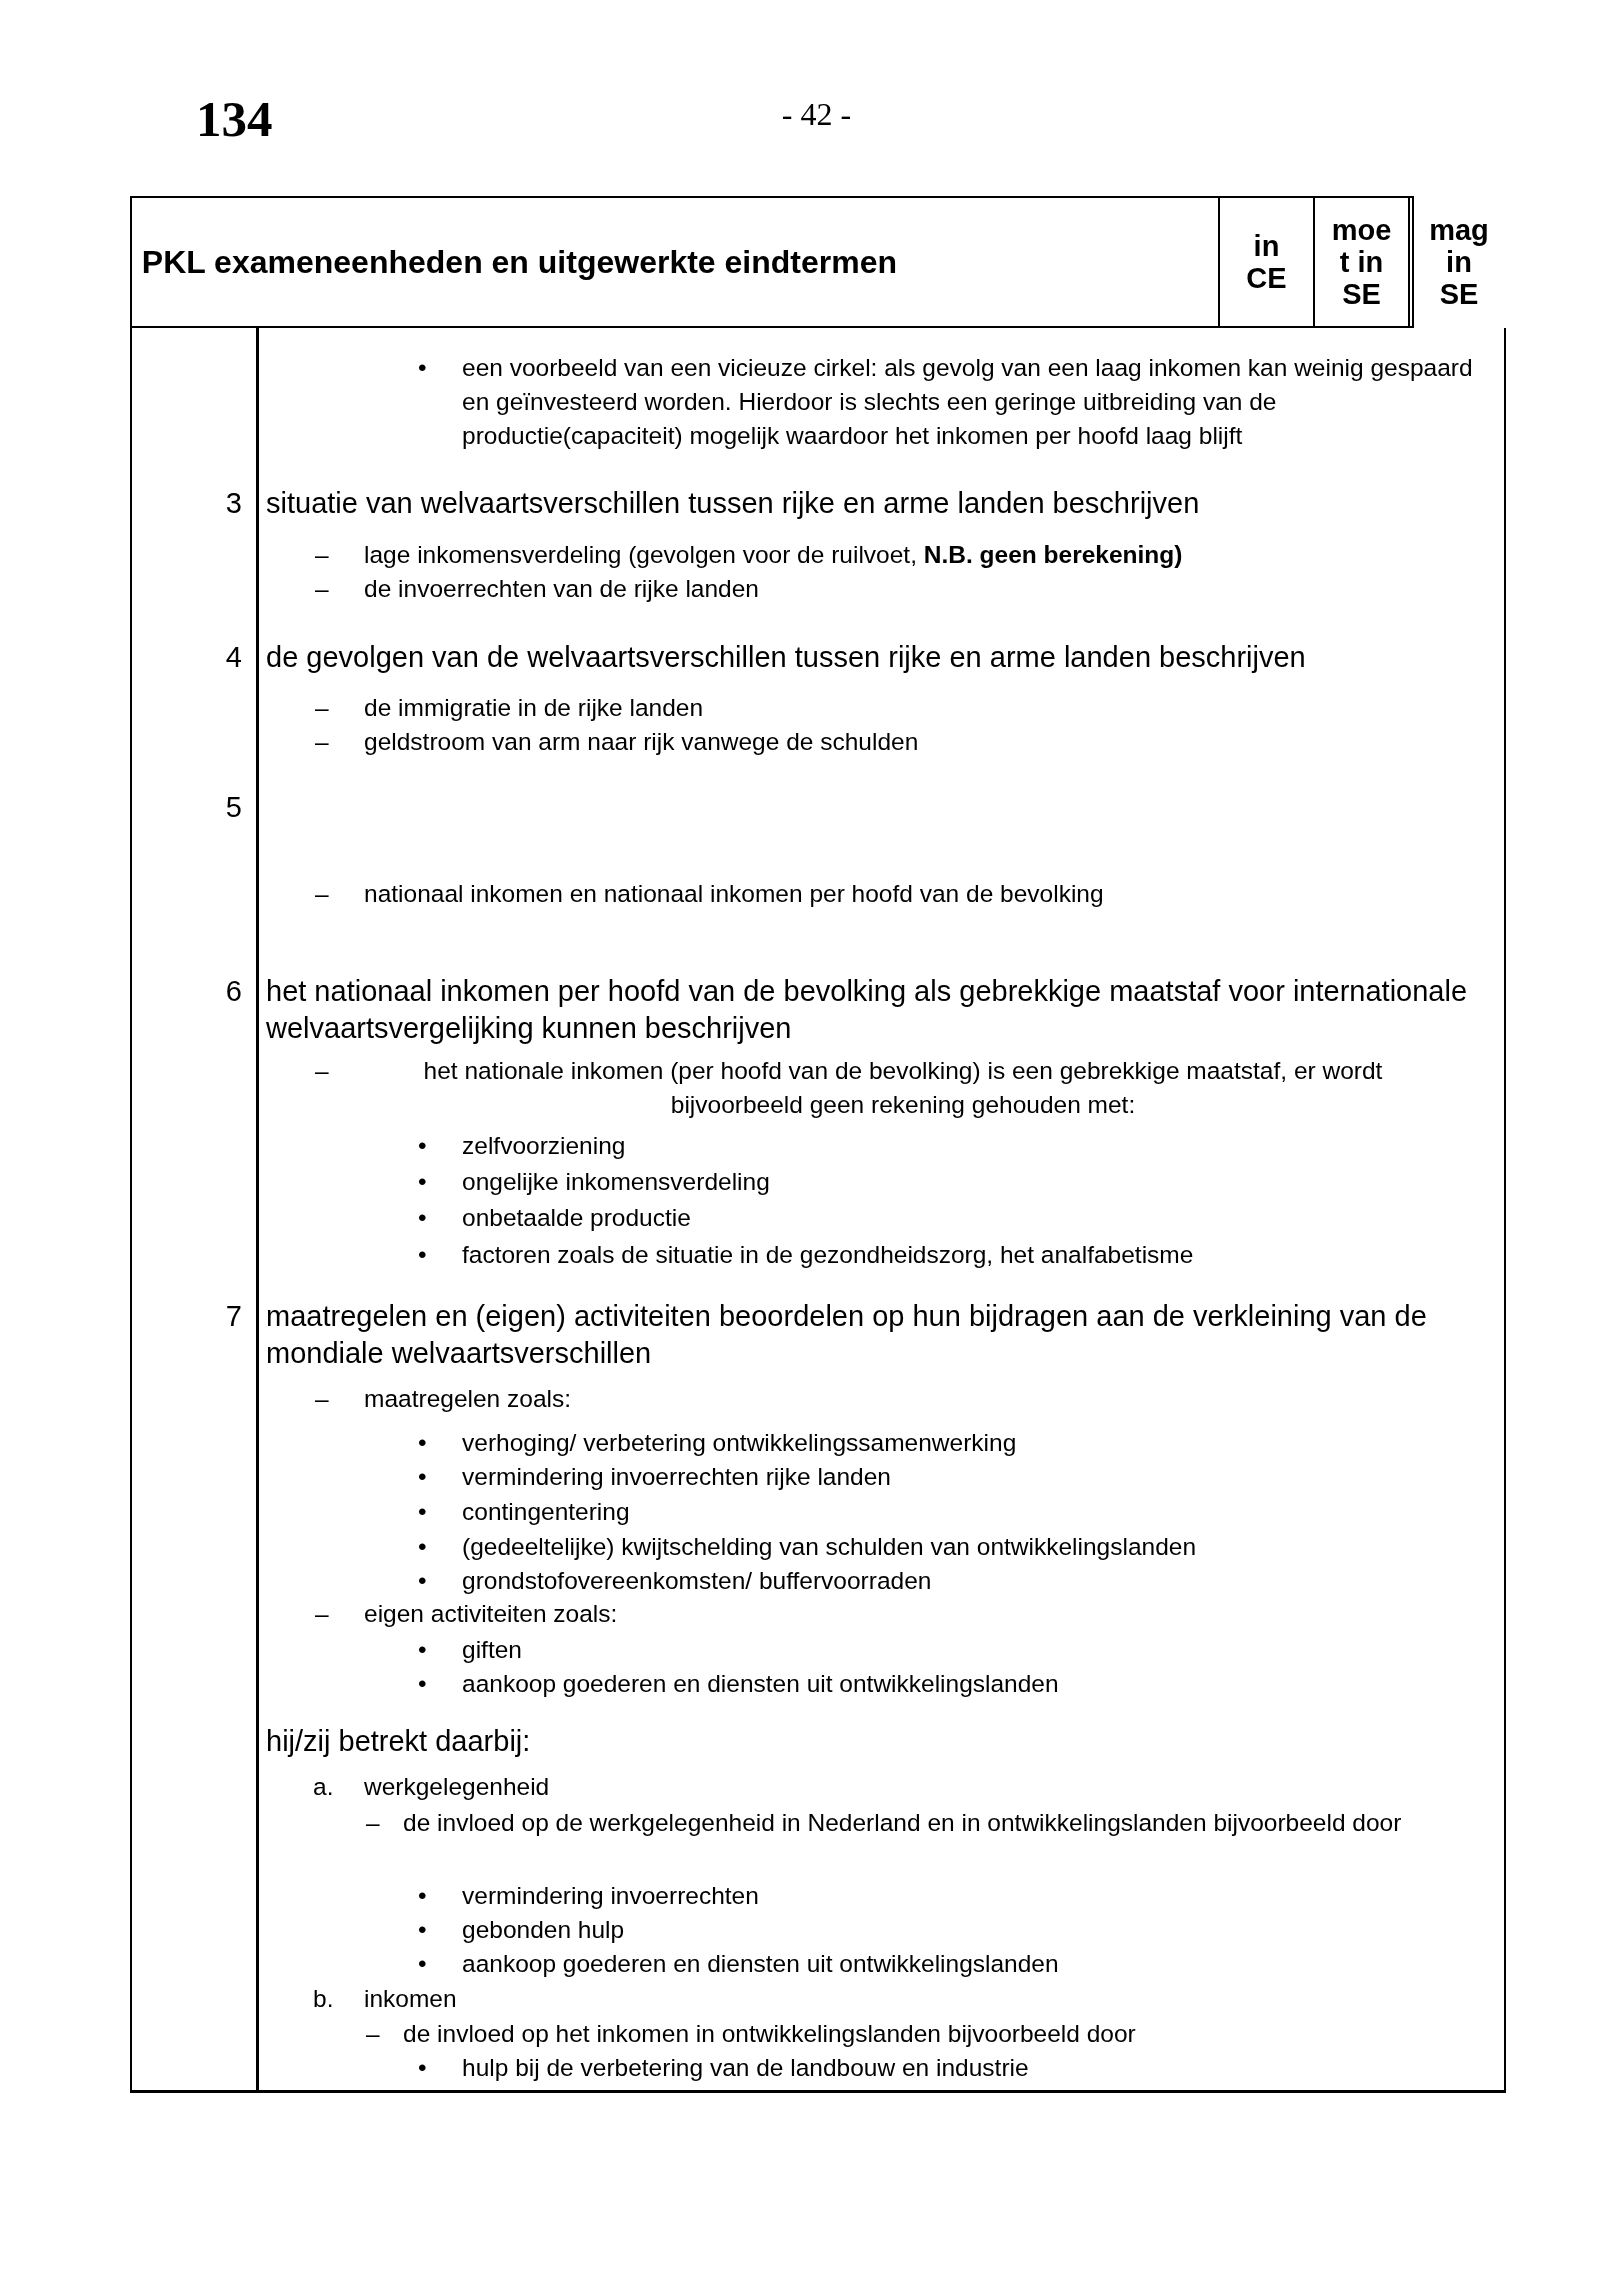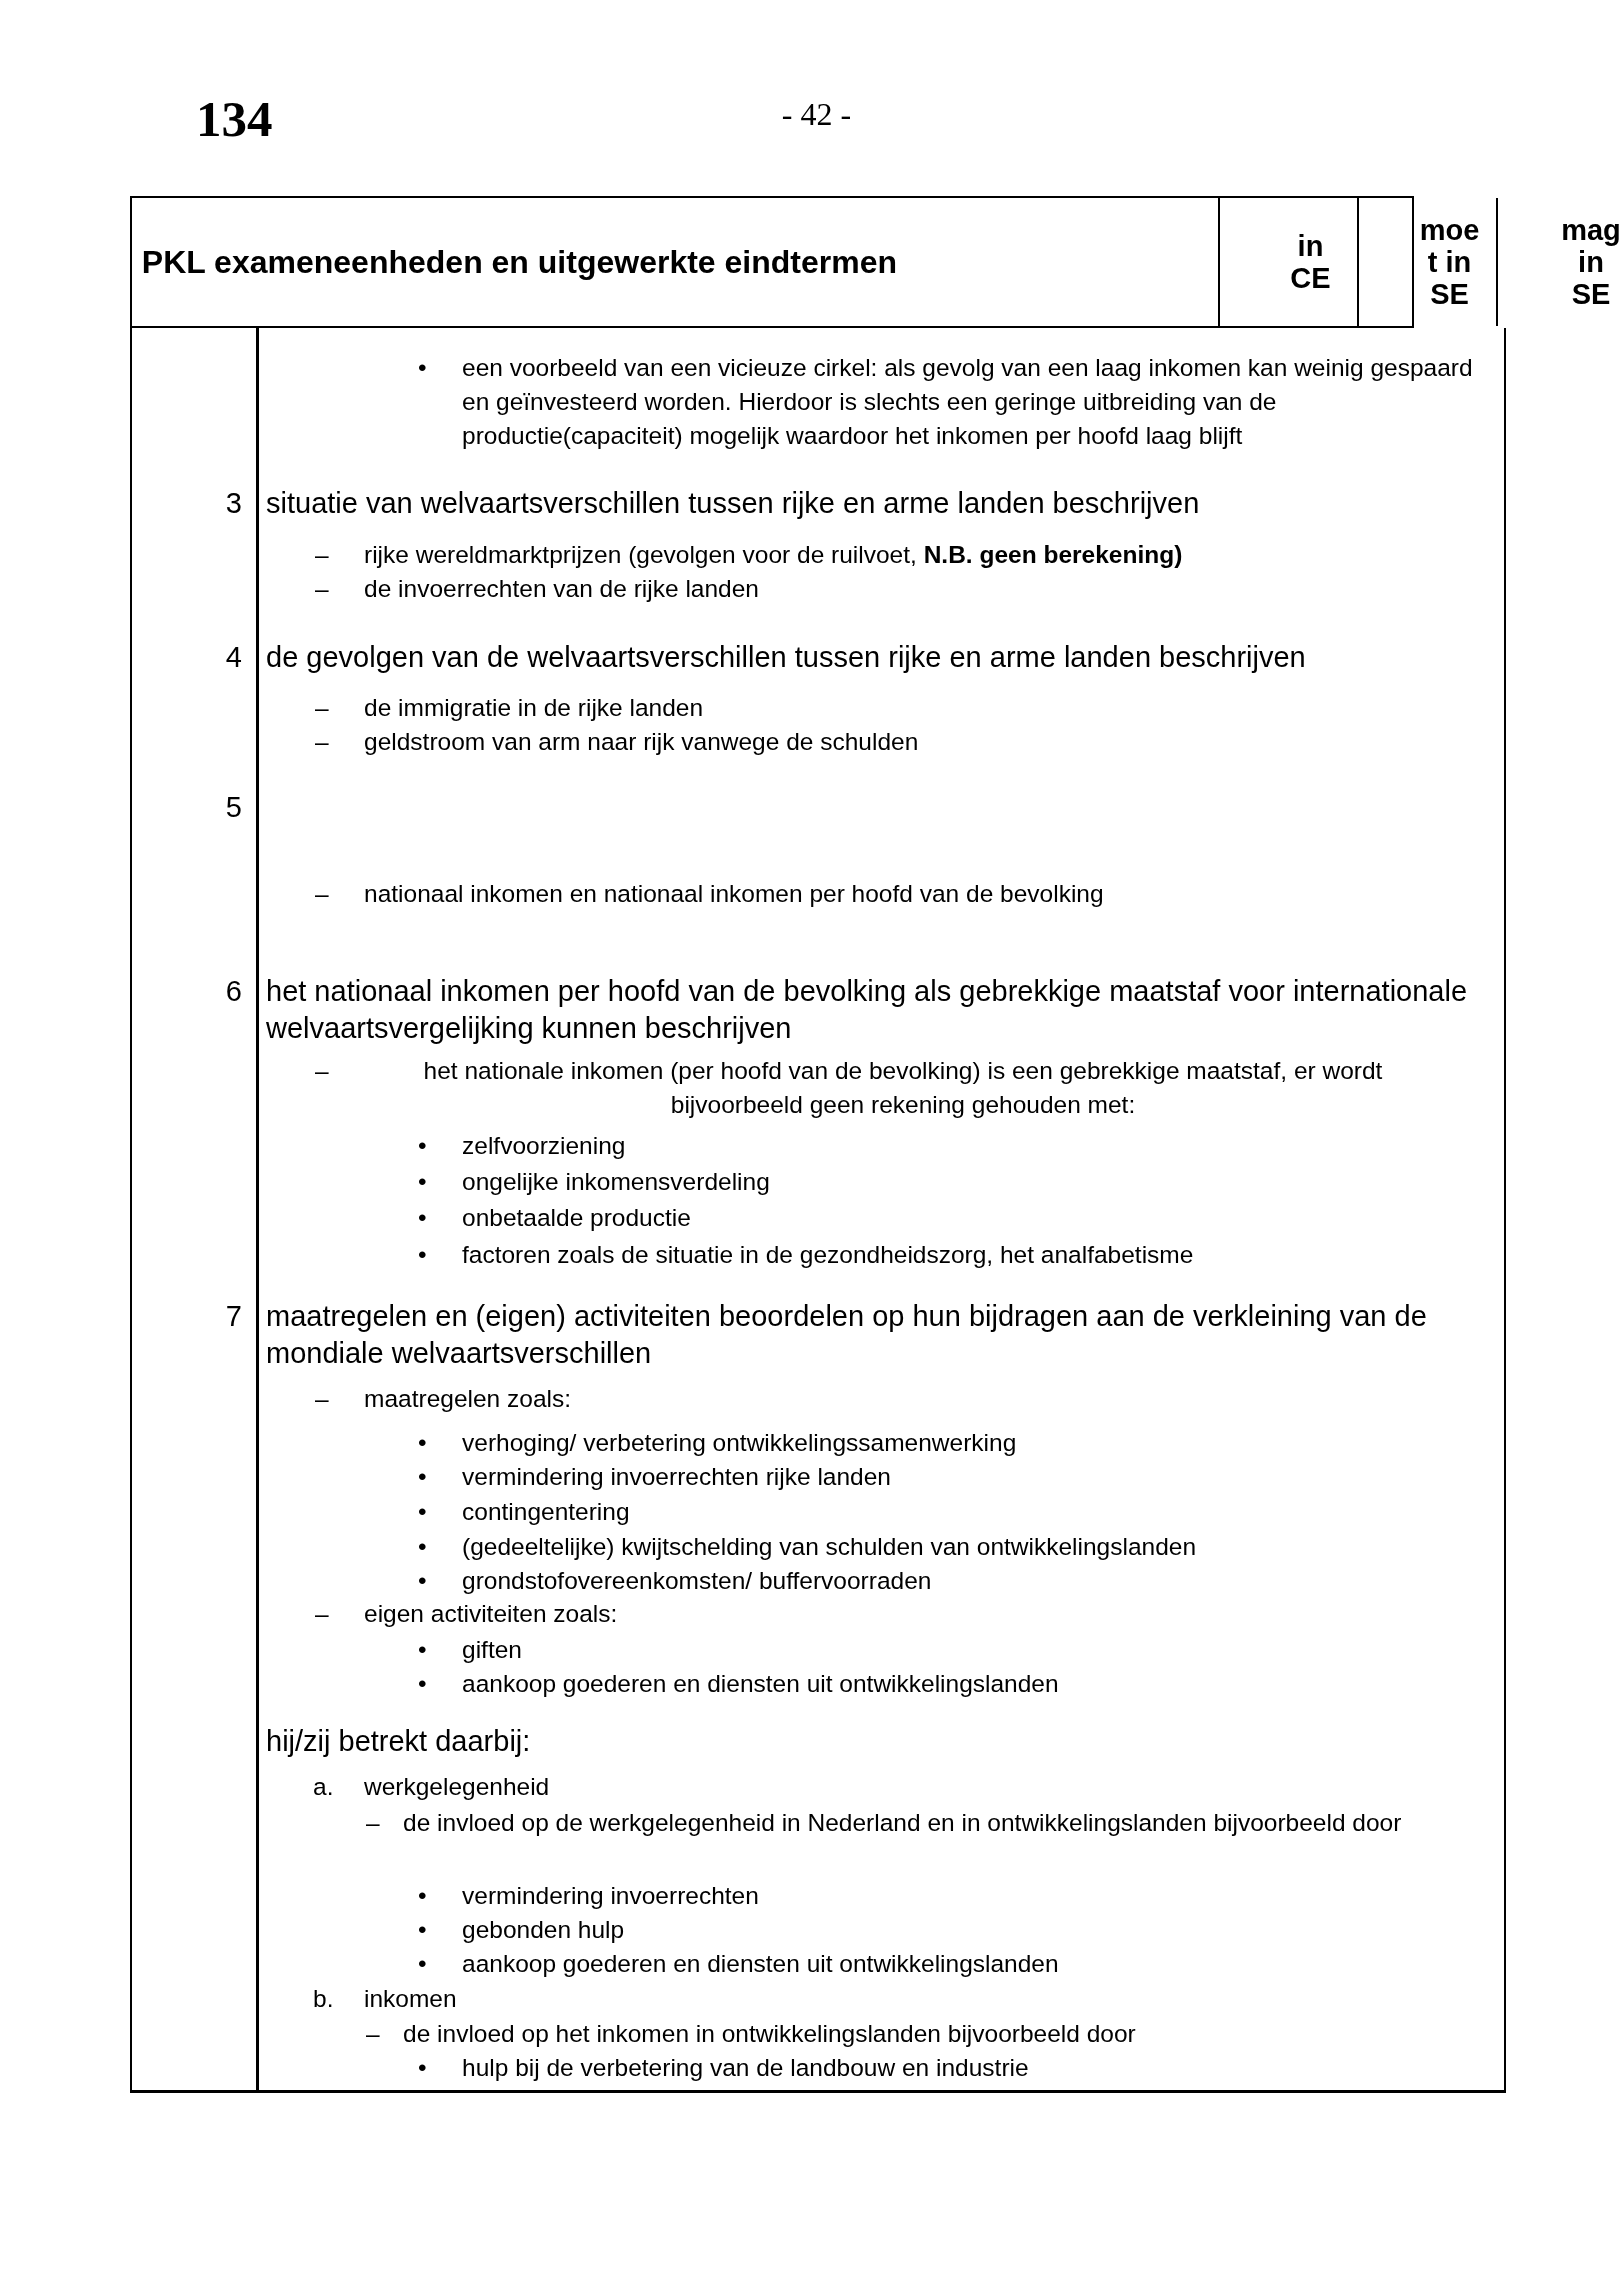--- a/index.html
+++ b/index.html
@@ -32,21 +32,20 @@
     display:flex; align-items:center;
     padding-left:9.8px;
     font-weight:bold; font-size:32px;
   }
   .col-cell {
     flex:none; box-sizing:border-box;
     border-right:2.9px solid #000;
     display:flex; align-items:center; justify-content:center;
     text-align:center; font-weight:bold; font-size:29px; line-height:32px;
     white-space:pre-line;
-    margin-left:44px;
   }
   .col-ce { width:95px; }
   .col-moet { width:95px; }
   .col-mag { width:98px; border-right:none; }
   .body-box {
     position:absolute; left:0; top:132px; width:1376px; height:1765px;
     box-sizing:border-box;
     border-left:2.9px solid #000; border-right:2.9px solid #000; border-bottom:3.9px solid #000;
   }
   .number-divider {
@@ -101,21 +100,21 @@
 
     <div class="row bullet-row" style="top:22.5px;">
       <span class="marker">•</span>
       <span class="txt w-intro">een voorbeeld van een vicieuze cirkel: als gevolg van een laag inkomen kan weinig gespaard en geïnvesteerd worden. Hierdoor is slechts een geringe uitbreiding van de productie(capaciteit) mogelijk waardoor het inkomen per hoofd laag blijft</span>
     </div>
 
     <div class="item-number" style="top:157px;">3</div>
     <div class="heading" style="top:157px;">situatie van welvaartsverschillen tussen rijke en arme landen beschrijven</div>
     <div class="row dash-row" style="top:210px;">
       <span class="marker">–</span>
-      <span class="txt w-dash"><span>rijke wereldmarktprijzen (gevolgen voor de ruilvoet, </span><b>N.B. geen berekening)</b></span>
+      <span class="txt w-dash"><span>lage inkomensverdeling (gevolgen voor de ruilvoet, </span><b>N.B. geen berekening)</b></span>
     </div>
     <div class="row dash-row" style="top:244px;">
       <span class="marker">–</span>
       <span class="txt w-dash">de invoerrechten van de rijke landen</span>
     </div>
 
     <div class="item-number" style="top:311px;">4</div>
     <div class="heading" style="top:311px;">de gevolgen van de welvaartsverschillen tussen rijke en arme landen beschrijven</div>
     <div class="row dash-row" style="top:363px;">
       <span class="marker">–</span>

